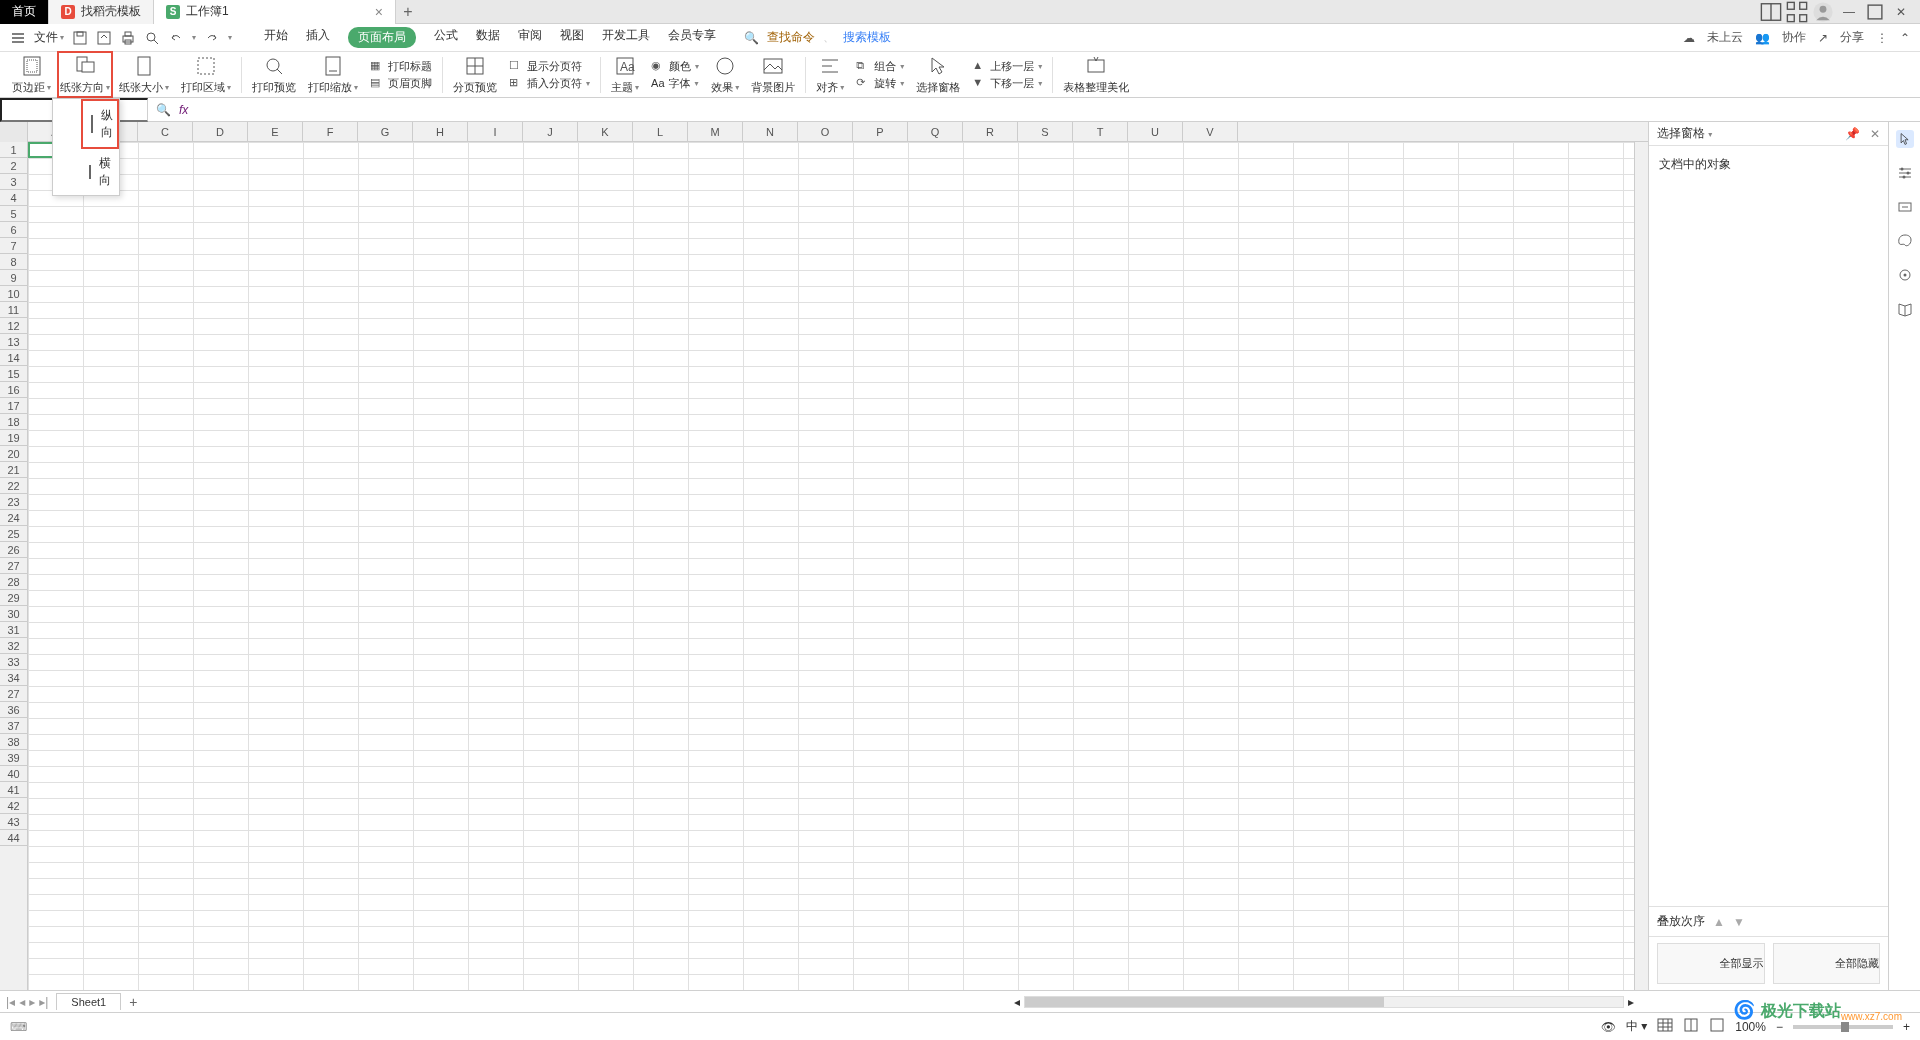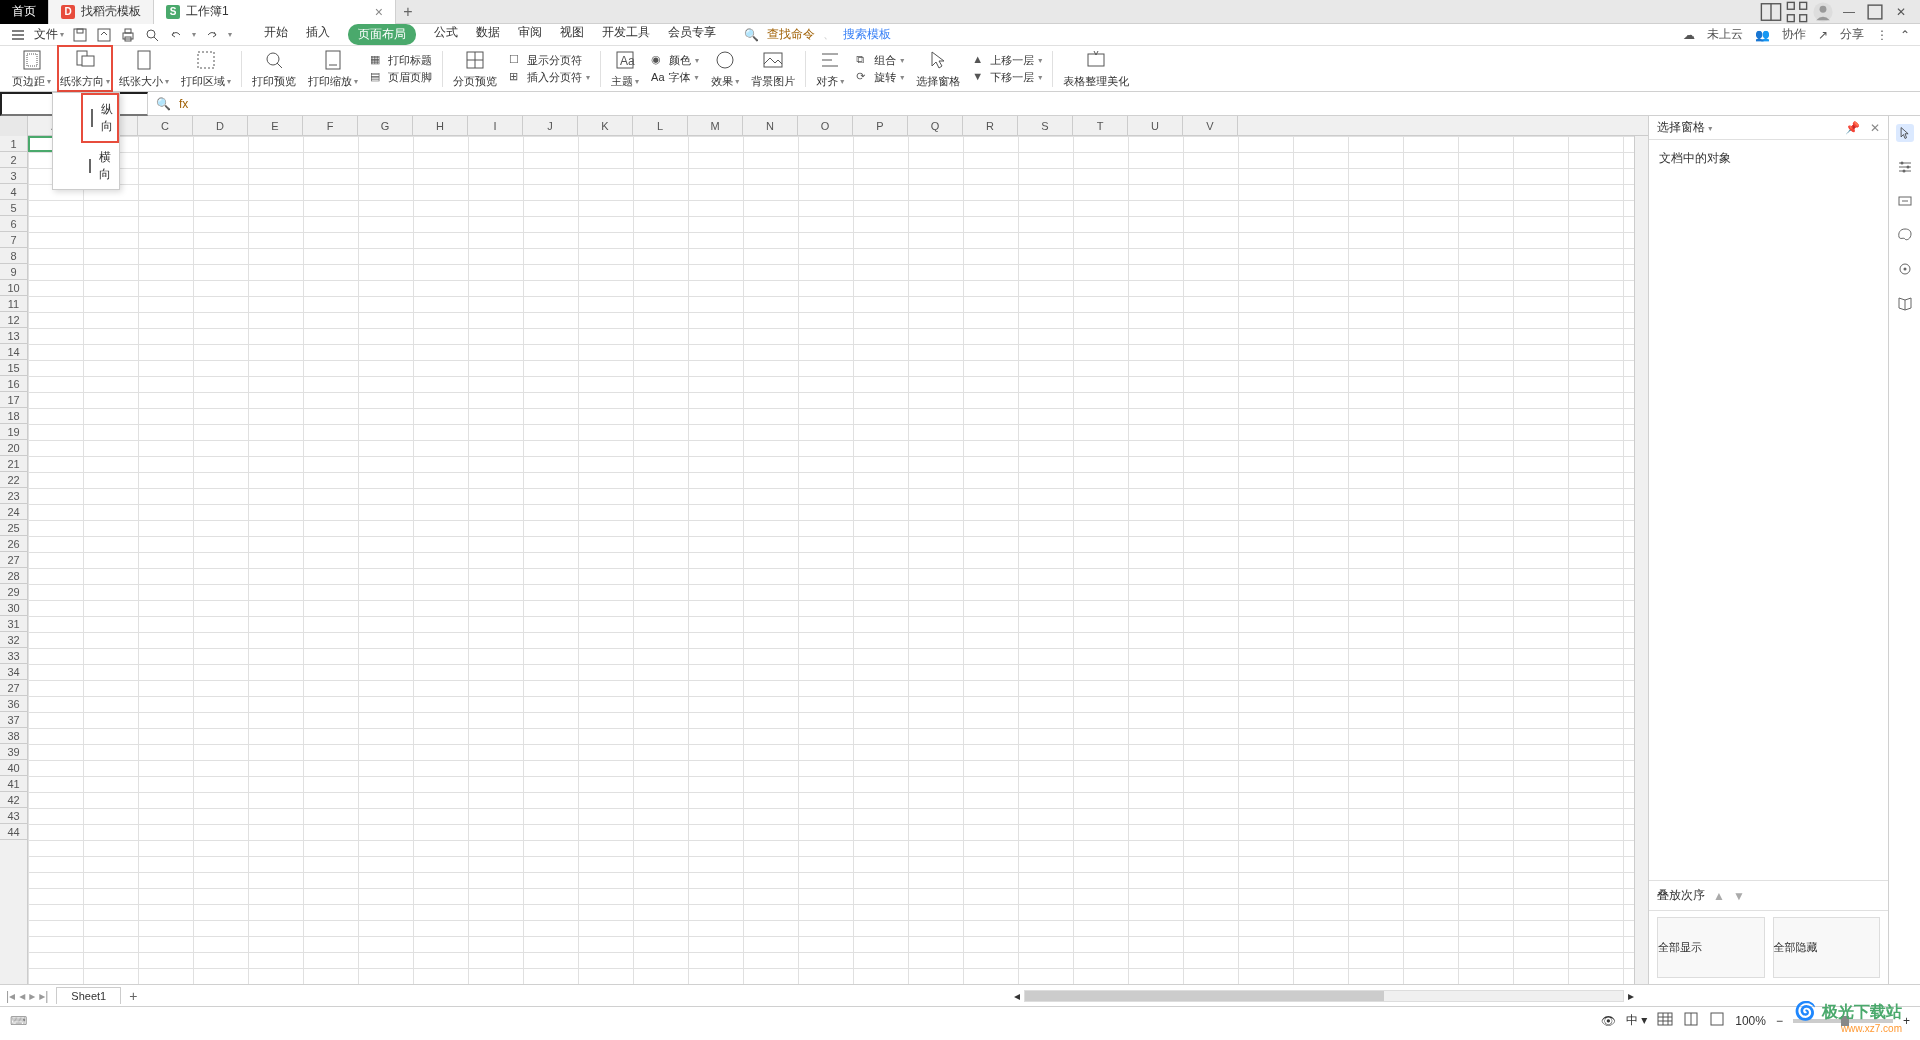--- a/index.html
+++ b/index.html
@@ -11,21 +11,21 @@
 .tab.active-blue { background: #000000; color: #fff; align-items: center; }
 .tab.inactive { background: #f4f4f4; }
 .tab.active-white { background: #fff; }
 .tab-icon { width: 14px; height: 14px; display: inline-flex; align-items: center; justify-content: center; }
 .tab-close { color: #888; font-size: 14px; }
 .tab-add { width: 24px; text-align: center; color: #666; font-size: 16px; }
 .window-controls { margin-left: auto; display: flex; gap: 4px; padding-right: 8px; }
 .win-ctrl { width: 22px; height: 22px; display: flex; align-items: center; justify-content: center; color: #555; }
 
 
-.menu-bar { height: 22px; display: flex; align-items: center; padding: 0 10px; gap: 8px; border-bottom: 1px solid #e0e0e0; }
+.menu-bar { height: 28px; display: flex; align-items: center; padding: 0 10px; gap: 8px; border-bottom: 1px solid #e0e0e0; }
 .menu-icon { width: 16px; height: 16px; color: #555; }
 .menu-file { display: flex; align-items: center; gap: 2px; }
 .menu-dropdown { font-size: 8px; color: #888; }
 .menu-tabs { display: flex; gap: 18px; margin-left: 24px; }
 .menu-tab { color: #333; cursor: pointer; }
 .menu-tab.active { background: #4aa96c; color: #fff; padding: 2px 10px; border-radius: 10px; }
 .menu-search { display: flex; align-items: center; gap: 8px; margin-left: 20px; color: #999; }
 .menu-right { margin-left: auto; display: flex; gap: 12px; align-items: center; color: #555; }
 
 
@@ -43,62 +43,62 @@
 .dropdown { position: absolute; top: 46px; left: 52px; width: 68px; background: #fff; border: 1px solid #ccc; box-shadow: 2px 2px 6px rgba(0,0,0,0.15); z-index: 100; }
 .dropdown-item { display: flex; align-items: center; gap: 8px; padding: 6px 8px; cursor: pointer; margin-left: 28px; }
 .dropdown-item.highlight { border: 2px solid #e74c3c; }
 .dd-page-icon { width: 14px; height: 18px; border: 1px solid #666; background: #fff; }
 .dd-page-icon.landscape { width: 18px; height: 14px; }
 
 
 .formula-row { height: 24px; display: flex; align-items: center; border-bottom: 1px solid #d0d0d0; }
 .name-box { width: 148px; height: 24px; border-right: 1px solid #d0d0d0; padding: 0 6px; }
 .fx-area { display: flex; align-items: center; gap: 8px; padding: 0 8px; flex: 1; }
-.fx-label { color: #a16207; }
+.fx-label { font-style: italic; color: #701a75; }
 
 
 .main-area { display: flex; height: calc(1040px - 24px - 28px - 46px - 24px - 22px - 28px); }
 .grid-wrap { flex: 1; display: flex; flex-direction: column; position: relative; }
 .col-headers { display: flex; height: 20px; background: #f0f0f0; border-bottom: 1px solid #ccc; }
 .corner { width: 28px; height: 20px; background: #e8e8e8; border-right: 1px solid #ccc; }
 .col-h { width: 55px; text-align: center; border-right: 1px solid #ccc; color: #555; line-height: 20px; font-size: 11px; }
 .grid-body { flex: 1; overflow: hidden; display: flex; }
 .row-headers { display: flex; flex-direction: column; width: 28px; background: #f0f0f0; border-right: 1px solid #ccc; }
 .row-h { height: 16px; text-align: center; border-bottom: 1px solid #ccc; color: #555; font-size: 11px; line-height: 16px; }
 .cells { position: relative; flex: 1; background-image: linear-gradient(#e0e0e0 1px, transparent 1px), linear-gradient(90deg, #e0e0e0 1px, transparent 1px); background-size: 55px 16px; }
 .active-cell { position: absolute; top: 0; left: 0; width: 55px; height: 16px; border: 2px solid #4aa96c; }
 .grid-scroll-v { width: 14px; background: #f0f0f0; border-left: 1px solid #ccc; }
 
 
 .side-panel { width: 240px; border-left: 1px solid #d0d0d0; display: flex; flex-direction: column; }
 .side-header { height: 24px; display: flex; align-items: center; justify-content: space-between; padding: 0 8px; border-bottom: 1px solid #e0e0e0; }
 .side-body { flex: 1; padding: 10px; font-size: 12px; color: #333; }
 .side-footer { border-top: 1px solid #e0e0e0; padding: 6px 8px; display: flex; align-items: center; gap: 8px; }
-.side-btn { flex: 1; text-align: left; padding: 22px 0; border: 1px solid #ddd; background: #f8f8f8; font-size: 11px; }
+.side-btn { flex: 1; text-align: right; padding: 12px 0; border: 1px solid #ddd; background: #f8f8f8; font-size: 11px; }
 
 
 .right-toolbar { width: 32px; border-left: 1px solid #d0d0d0; display: flex; flex-direction: column; align-items: center; padding-top: 8px; gap: 16px; }
 .rt-icon { width: 18px; height: 18px; color: #666; }
 .rt-icon.active { background: #dbe9ff; padding: 2px; border-radius: 3px; }
 
 
 .sheet-bar { height: 22px; display: flex; align-items: center; border-top: 1px solid #d0d0d0; padding: 0 6px; gap: 8px; }
 .sheet-nav { display: flex; gap: 4px; color: #999; }
 .sheet-tab { padding: 2px 14px; border: 1px solid #ccc; border-bottom: none; background: #fff; font-size: 11px; }
 .sheet-add { color: #666; font-size: 14px; }
 .sheet-scroll { margin-left: auto; display: flex; align-items: center; gap: 4px; width: 620px; }
 .scroll-track { flex: 1; height: 12px; background: #f0f0f0; border: 1px solid #ddd; position: relative; }
 .scroll-thumb { position: absolute; left: 0; width: 60%; height: 100%; background: #ccc; }
 
 
 .status-bar { height: 28px; border-top: 1px solid #d0d0d0; display: flex; align-items: center; padding: 0 10px; gap: 10px; }
 .status-right { margin-left: auto; display: flex; align-items: center; gap: 10px; }
 .zoom-slider { width: 100px; height: 4px; background: #ccc; position: relative; }
 .zoom-thumb { position: absolute; left: 48px; top: -3px; width: 8px; height: 10px; background: #888; }
-.watermark { position: absolute; right: 18px; bottom: 6px; color: #4aa96c; font-size: 14px; display: flex; flex-direction: column; align-items: flex-end; text-align: center; }
+.watermark { position: absolute; right: 18px; bottom: 18px; color: #4aa96c; font-size: 14px; display: flex; align-items: flex-end; text-align: center; }
 .watermark-main { font-weight: bold; font-size: 16px; }
 .watermark-sub { color: #ff9933; font-size: 10px; }
 
 svg { width: 100%; height: 100%; }
 </style>
 </head>
 <body>
 
 <div class="tab-bar">
   <div class="tab active-blue">

